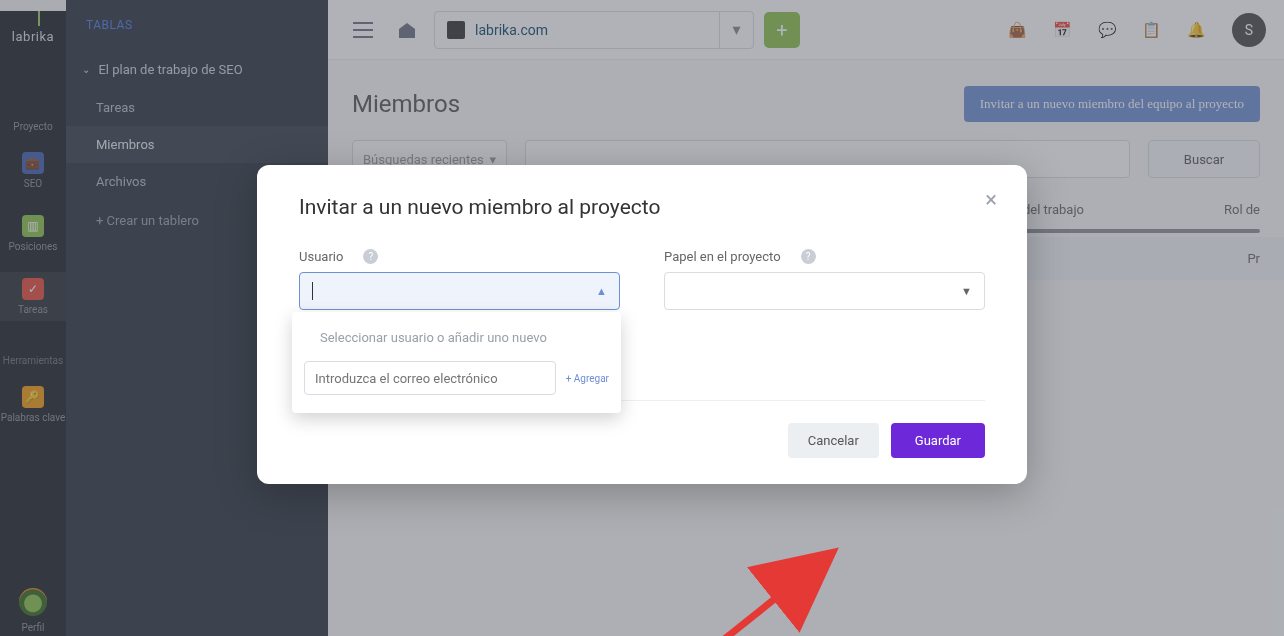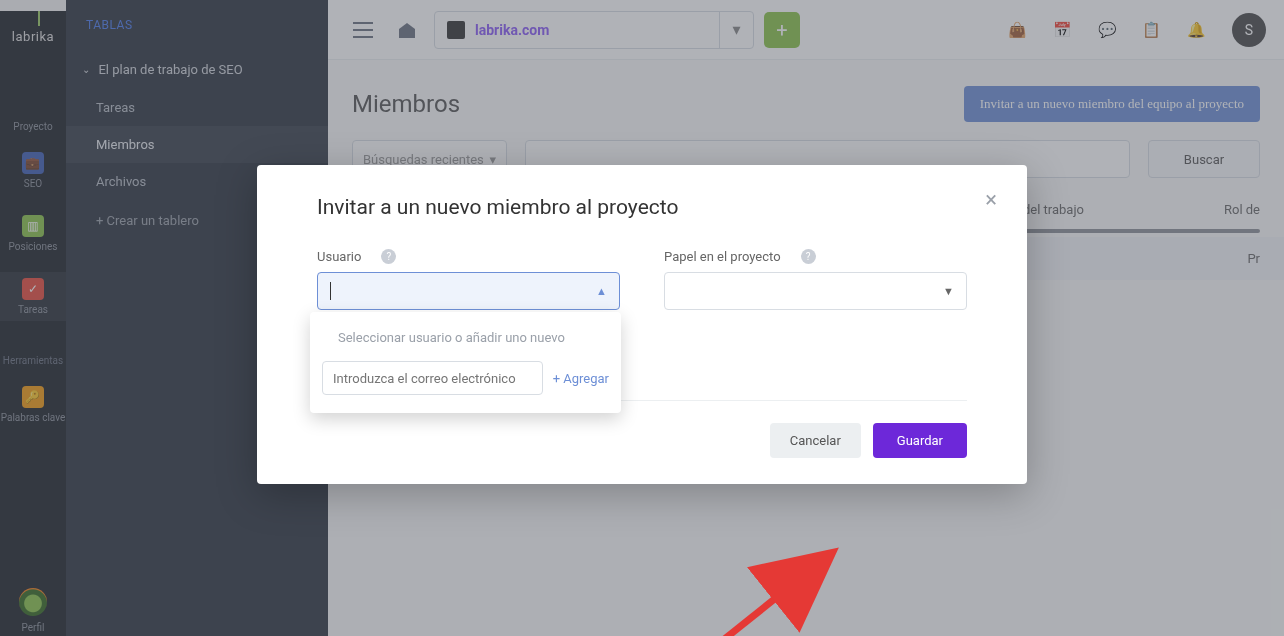--- a/index.html
+++ b/index.html
@@ -33,21 +33,21 @@
 
   
   .main { position: absolute; left: 328px; top: 0; right: 0; height: 636px; background: #fafafa; }
 
   
   .topbar { height: 60px; background: #fff; display: flex; align-items: center; padding: 0 18px; gap: 10px; border-bottom: 1px solid #eceff1; }
   .hamburger, .home-icn { width: 34px; height: 34px; display: flex; align-items: center; justify-content: center; color: #6b7280; cursor: pointer; }
   .project-select { display: flex; align-items: center; border: 1px solid #d8dde3; border-radius: 4px; height: 38px; width: 320px; }
   .project-body { flex: 1; display: flex; align-items: center; gap: 10px; padding: 0 12px; }
   .proj-icon { width: 18px; height: 18px; background: #333; border-radius: 2px; }
-  .proj-name { color: #8b5cf6; font-size: 14px; font-weight: bold; }
+  .proj-name { color: #0c4a6e; font-size: 14px; }
   .proj-dd { width: 34px; height: 36px; border-left: 1px solid #d8dde3; display: flex; align-items: center; justify-content: center; color: #888; }
   .add-btn { width: 36px; height: 36px; border-radius: 5px; background: #8bc34a; display: flex; align-items: center; justify-content: center; color: #fff; font-size: 20px; cursor: pointer; }
   .top-right { margin-left: auto; display: flex; align-items: center; gap: 26px; color: #6b7280; }
   .top-icn { cursor: pointer; font-size: 15px; }
   .avatar { width: 34px; height: 34px; border-radius: 50%; background: #4a4a4a; color: #fff; display: flex; align-items: center; justify-content: center; font-size: 14px; }
 
   
   .page-head { display: flex; align-items: center; justify-content: space-between; padding: 26px 24px 18px; }
   .page-title { font-size: 24px; font-weight: 400; color: #555; }
   .invite-btn { background: #6d8fd6; color: #fff; font-size: 13px; padding: 10px 16px; border-radius: 4px; cursor: pointer; font-family: Liberation Serif, serif; }
@@ -57,37 +57,37 @@
   .filter-mid { flex: 1; height: 38px; border: 1px solid #d8dde3; border-radius: 4px; background: #fff; }
   .filter-search { width: 112px; height: 38px; border: 1px solid #d8dde3; border-radius: 4px; display: flex; align-items: center; justify-content: center; color: #555; font-size: 13px; cursor: pointer; background: #f6f7f9; }
 
   .table-header { display: flex; gap: 60px; padding: 12px 24px; font-size: 13px; color: #666; }
   .table-row { display: flex; padding: 14px 24px; font-size: 13px; color: #666; background: #f2f4f7; margin: 4px 0; }
   .cell.noselect { margin-left: auto; margin-right: 120px; color: #888; }
   .cell.role { margin-left: auto; }
 
   
   .overlay { position: absolute; inset: 0; background: rgba(80,85,95,0.45); display: flex; align-items: flex-start; justify-content: center; }
-  .modal { margin-top: 165px; width: 770px; background: #fff; border-radius: 4px; box-shadow: 0 10px 40px rgba(0,0,0,0.25); padding: 30px 60px 26px; position: relative; }
+  .modal { margin-top: 165px; width: 770px; background: #fff; border-radius: 12px; box-shadow: 0 10px 40px rgba(0,0,0,0.25); padding: 30px 42px 26px; position: relative; }
   .modal-title { font-size: 21px; color: #333; font-weight: 400; }
   .modal-close { position: absolute; top: 22px; right: 30px; font-size: 22px; color: #9aa0a9; cursor: pointer; }
   .modal-grid { display: flex; gap: 44px; margin-top: 30px; }
   .fld { flex: 1; position: relative; }
   .fld-label { font-size: 13px; color: #666; margin-bottom: 8px; display: flex; align-items: center; gap: 20px; }
   .help-dot { width: 15px; height: 15px; border-radius: 50%; background: #c9ced6; color: #fff; font-size: 10px; display: flex; align-items: center; justify-content: center; }
   .combo { height: 38px; border: 1px solid #6d8fd6; border-radius: 4px; background: #eef3fc; display: flex; align-items: center; justify-content: space-between; padding: 0 12px; color: #666; cursor: text; }
   .combo .caret { color: #6d8fd6; font-size: 11px; }
   .combo2 { height: 38px; border: 1px solid #d8dde3; border-radius: 4px; background: #fff; display: flex; align-items: center; justify-content: flex-end; padding: 0 12px; color: #666; cursor: pointer; }
   .combo2 .caret { color: #666; font-size: 11px; }
 
   .dropdown { position: absolute; left: -7px; right: -1px; top: 63px; background: #fff; border-radius: 4px; box-shadow: 0 6px 18px rgba(0,0,0,0.18); padding: 10px 0; }
   .dd-hint { font-size: 13px; color: #9aa0a9; padding: 8px 16px; margin-left: 12px; }
   .dd-row { display: flex; align-items: center; padding: 8px 12px; gap: 10px; }
   .dd-input { flex: 1; height: 34px; border: 1px solid #d8dde3; border-radius: 4px; padding: 0 10px; font-size: 13px; color: #555; outline: none; }
-  .dd-add { color: #6d8fd6; font-size: 13px; cursor: pointer; white-space: nowrap; }
+  .dd-add { color: #6d8fd6; font-size: 10px; cursor: pointer; white-space: nowrap; }
 
   .modal-actions { display: flex; justify-content: flex-end; gap: 12px; margin-top: 90px; border-top: 1px solid #eceff1; padding-top: 22px; }
   .btn-cancel { background: #eceff1; color: #555; padding: 10px 20px; border-radius: 4px; font-size: 13px; cursor: pointer; }
   .btn-save { background: #6d28d9; color: #fff; padding: 10px 24px; border-radius: 4px; font-size: 13px; cursor: pointer; }
 
   
   .arrow { position: absolute; left: 450px; top: 380px; width: 170px; height: 110px; pointer-events: none; }
 
   .blink-cursor { width: 1px; height: 18px; background: #333; }
 </style>

